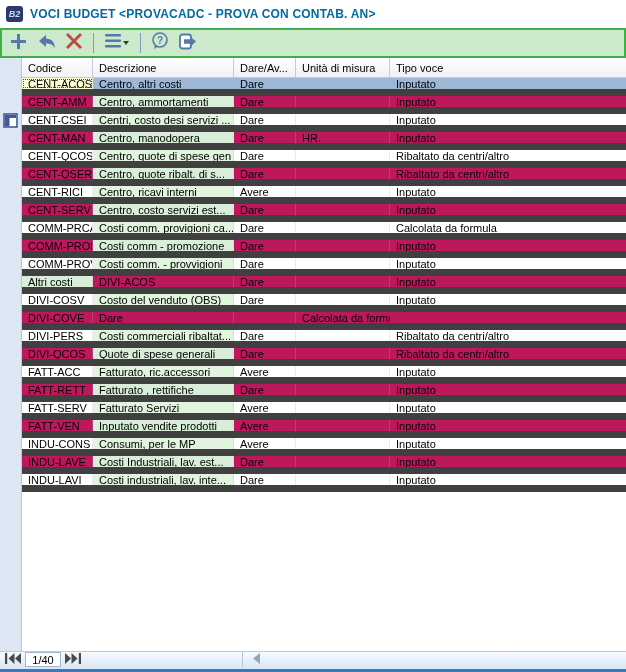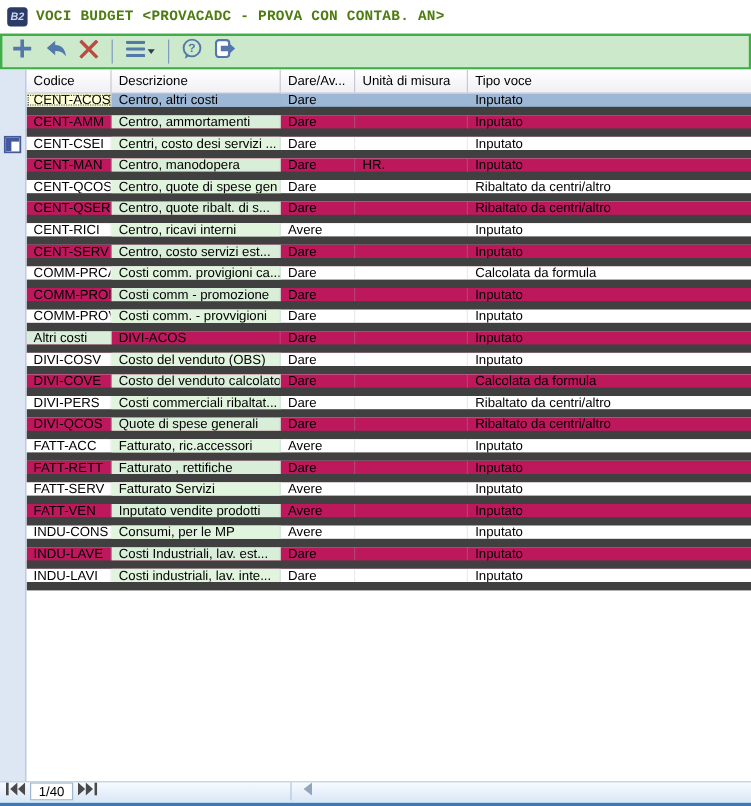--- a/index.html
+++ b/index.html
@@ -3,21 +3,21 @@
 <meta charset="utf-8">
 <style>
   * { margin:0; padding:0; box-sizing:border-box; }
   html,body { background:#e8e8e8; }
   body { font-family:"Liberation Sans", sans-serif; }
   .window { width:626px; height:672px; background:#ffffff; overflow:hidden; display:flex; flex-direction:column; }
 
   
   .titlebar { height:28px; background:#ffffff; display:flex; align-items:center; padding-left:6px; flex:0 0 auto; }
   .app-icon { width:17px; height:16px; background:#2b3a67; border-radius:3px; color:#c9d6f2; font-size:9px; font-style:italic; font-weight:bold; display:flex; align-items:center; justify-content:center; margin-right:7px; }
-  .title-text { font-size:12px; font-weight:700; color:#4d7c0f; letter-spacing:.2px; white-space:nowrap;font-family:Liberation Mono, monospace; }
+  .title-text { font-size:12px; font-weight:700; color:#0369a1; letter-spacing:.2px; white-space:nowrap; }
 
   
   .toolbar { height:30px; flex:0 0 auto; background:#cde9cb; border:2px solid #3fae49; display:flex; align-items:center; padding:0 4px; gap:4px; }
   .tbtn { width:24px; height:24px; display:flex; align-items:center; justify-content:center; border-radius:2px; cursor:pointer; }
   .tsep { width:1px; height:20px; background:#7d9bbd; margin:0 3px; }
   .menu-caret { width:0; height:0; border-left:3px solid transparent; border-right:3px solid transparent; border-top:4px solid #2d3e50; margin-left:2px; }
 
   
   .grid { flex:1 1 auto; display:flex; overflow:hidden; background:#ffffff; }
   .gutter { width:22px; flex:0 0 auto; background:#dce7f3; border-right:1px solid #b6c6da; position:relative; }
@@ -209,21 +209,20 @@
           </div>
           <div class="row">
             <div class="cell codice">DIVI-COSV</div>
             <div class="cell desc">Costo del venduto (OBS)</div>
             <div class="cell dare">Dare</div>
             <div class="cell unita"></div>
             <div class="cell tipo" style="border-right: none;">Inputato</div>
           </div>
           <div class="row alt">
             <div class="cell codice">DIVI-COVE</div>
-            <div class="cell desc">Costo del venduto calcolato</div>
             <div class="cell dare">Dare</div>
             <div class="cell unita"></div>
             <div class="cell tipo" style="border-right: none;">Calcolata da formula</div>
           </div>
           <div class="row">
             <div class="cell codice">DIVI-PERS</div>
             <div class="cell desc">Costi commerciali  ribaltat...</div>
             <div class="cell dare">Dare</div>
             <div class="cell unita"></div>
             <div class="cell tipo" style="border-right: none;">Ribaltato da centri/altro</div>

